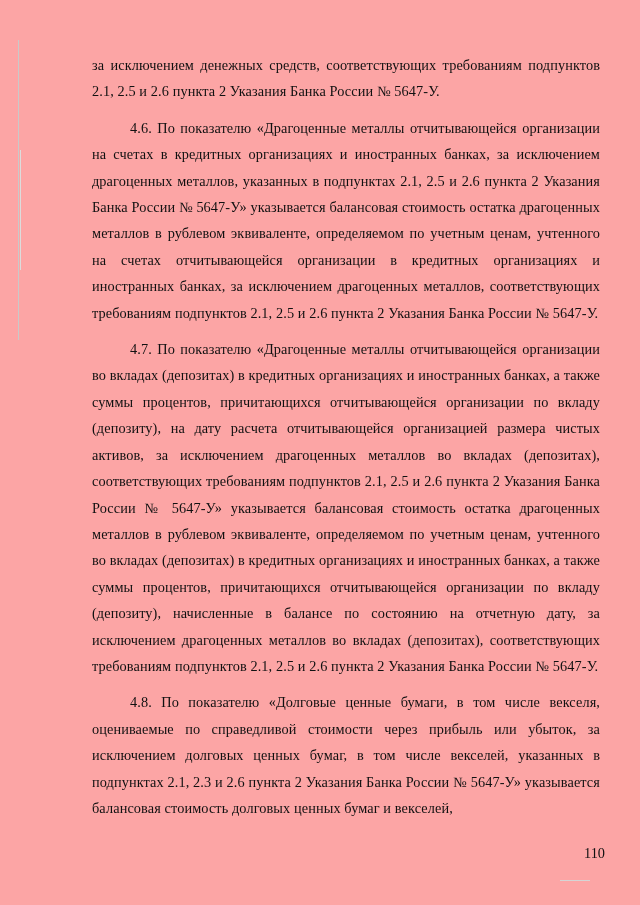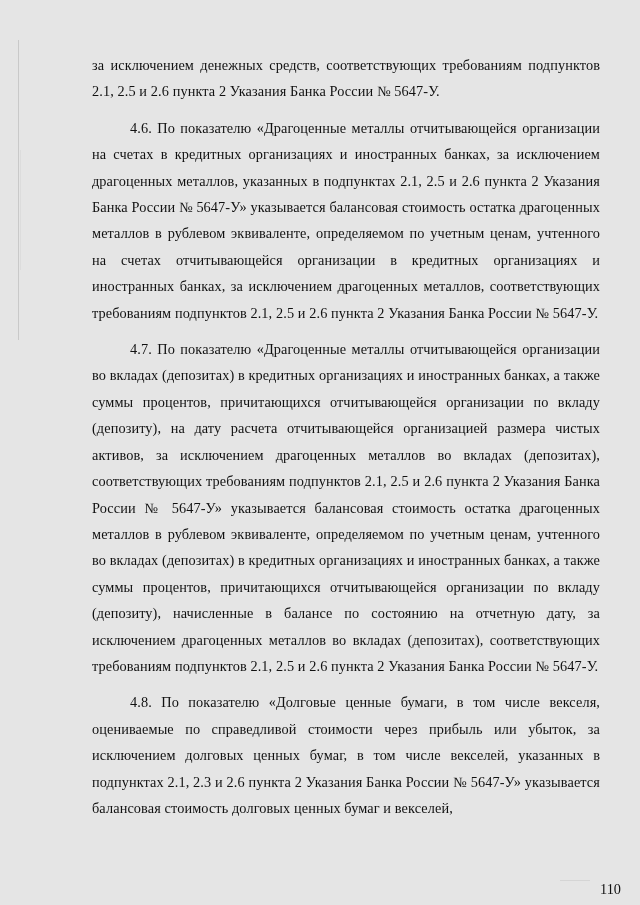--- a/index.html
+++ b/index.html
@@ -7,21 +7,21 @@
     padding: 0;
     background: #ffffff;
   }
   body {
     font-family: "Liberation Serif", "DejaVu Serif", serif;
   }
   .page {
     position: relative;
     width: 640px;
     height: 905px;
-    background: #e5e5e5;
+    background: #fca5a5;
     overflow: hidden;
   }
   
   .scan-edge-left {
     position: absolute;
     left: 18px;
     top: 40px;
     width: 1px;
     height: 300px;
     background: #c9c9c9;
@@ -58,26 +58,25 @@
     letter-spacing: 0.1px;
   }
   p.para.indent {
     text-indent: 38px;
   }
   .spacer {
     height: 10px;
   }
   .page-number {
     position: absolute;
-    right: 19px;
+    right: 35px;
     top: 845px;
     font-size: 14.3px;
     color: #111111;
     font-family: "Liberation Serif", "DejaVu Serif", serif;
-    margin-top: 36px;
   }
 </style>
 </head>
 <body>
 
 <div class="page">
 
   <div class="scan-edge-left"></div>
   <div class="scan-edge-left2"></div>
   <div class="scan-edge-bottom"></div>

